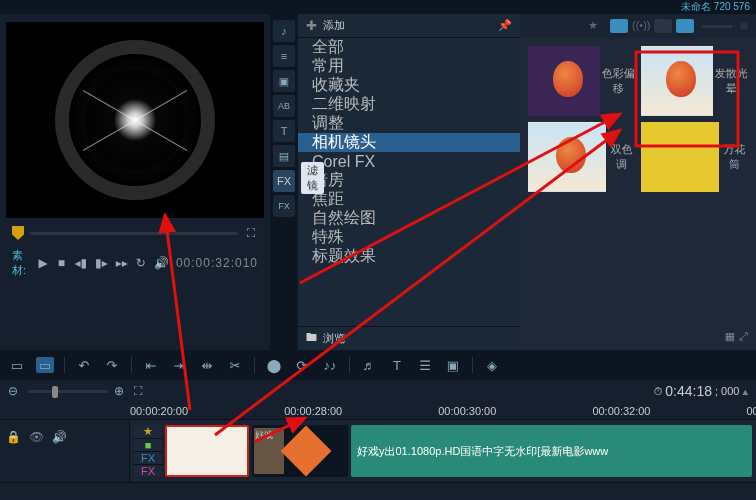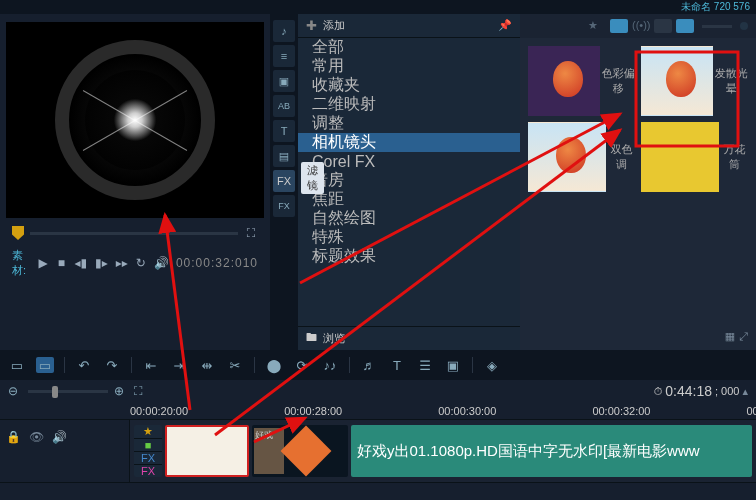--- a/index.html
+++ b/index.html
@@ -72,21 +72,21 @@
 .tl-head-bot{display:flex;gap:8px;margin-top:6px}
 .tl-head-bot span{color:#789;font-size:12px}
 .tl-content{flex:1;display:flex;align-items:center;padding:4px;gap:3px;overflow:hidden;position:relative}
 .clip{height:52px;border-radius:2px;position:relative;overflow:hidden}
 .clip-fx{width:28px;background:#1a2838;display:flex;flex-direction:column;font-size:8px}
 .clip-fx .r{flex:1;display:flex;align-items:center;justify-content:center;color:#d4a010;border-bottom:1px solid #0a1218}
 .clip-sel{width:84px;background:#f5f0e5;border:2px solid #d02020}
 .clip-trans{width:96px;background:#0a1520;display:flex;align-items:center;padding:2px}
 .clip-trans .t1{width:30px;height:46px;background:#654;font-size:9px;color:#ccc;padding:1px}
 .clip-trans .diamond{width:36px;height:36px;background:#e67030;transform:rotate(45deg);margin:0 4px}
-.clip-main{flex:1;background:#2a8a7a;display:flex;align-items:center;padding:0 6px;color:#fff;font-size:15px;white-space:nowrap}
+.clip-main{flex:1;background:#2a8a7a;display:flex;align-items:center;padding:0 6px;color:#fff;font-size:11px;white-space:nowrap}
 .arrow{position:absolute;z-index:50;pointer-events:none}
 </style>
 </head>
 <body>
 
 <div class="top-bar">
     <span>未命名 720 576</span>
   </div>
 
 <div class="main">

